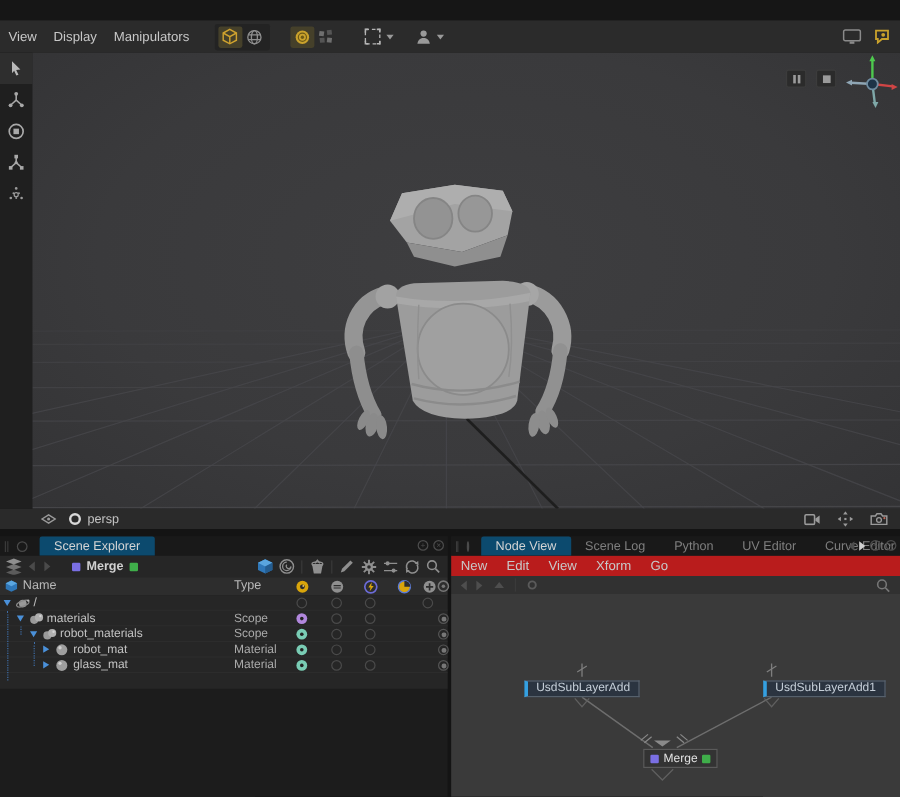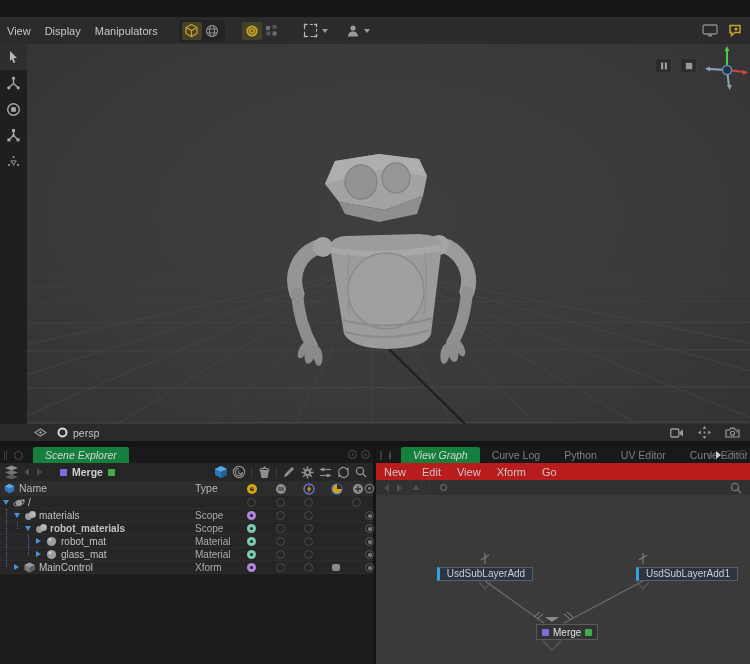--- a/index.html
+++ b/index.html
@@ -38,21 +38,21 @@
   .hsplit { position:absolute; left:0; top:441px; width:750px; height:6px; background:#141414; }
 
   
   .bottom { position:absolute; left:0; top:447px; width:750px; height:217px; display:flex; }
   .sepanel { position:relative; width:373px; height:217px; background:#1c1c1c; }
   .vsplit { width:3px; height:217px; background:#141414; }
   .ngpanel { position:relative; width:374px; height:217px; background:#1c1c1c; }
 
   .ptabs { position:relative; height:16px; background:#191919; display:flex; align-items:flex-end; }
   .ptab { font-size:10.5px; padding:2px 12px 2px 12px; color:#7f7f7f; white-space:nowrap; }
-  .ptab.active { background:#15803d; color:#d4d4d4; border-radius:2px 2px 0 0;font-style:italic; }
+  .ptab.active { background:#0c4a6e; color:#d4d4d4; border-radius:2px 2px 0 0; }
   .tabctl { position:absolute; right:3px; top:3px; display:flex; gap:4px; align-items:center; }
   .cring { width:9px; height:9px; border:1.5px solid #4d4d4d; border-radius:50%; position:relative; }
   .cring span{ position:absolute; left:50%; top:50%; transform:translate(-50%,-52%); font-size:7px; color:#4d4d4d; line-height:1; }
   .navarrow { width:0; height:0; border-top:4px solid transparent; border-bottom:4px solid transparent; }
   .navarrow.l { border-right:5px solid #4d4d4d; }
   .navarrow.r { border-left:5px solid #d0d0d0; }
 
   
   .setb { height:18px; background:#262626; display:flex; align-items:center; font-size:10.5px; }
   .setb .sw { width:7px; height:7px; border-radius:1px; }
@@ -534,21 +534,21 @@
           </div>
           <div class="serow" style="top: 26px;">
             <div class="tri-d" style="left:25px;"></div>
             <span style="position:absolute;left:35px;top:1px;">
               <svg width="13" height="11" viewBox="0 0 13 11">
                 <circle cx="4.5" cy="6.5" r="3.4" fill="#9a9a9a"></circle>
                 <circle cx="8.5" cy="4.5" r="3.4" fill="#b0b0b0"></circle>
                 <circle cx="9.6" cy="3.4" r="1" fill="#d5d5d5"></circle>
               </svg>
             </span>
-            <span class="nm" style="left:50px;font-weight:bold;">robot_materials</span>
+            <span class="nm" style="left:50px;">robot_materials</span>
             <span class="tp">Scope</span>
             <div class="celldot teal" style="left:247px;"></div>
             <div class="celldot ring" style="left:276px;"></div>
             <div class="celldot ring" style="left:304px;"></div>
             <div class="celldot tgt" style="left:365px;"></div>
           </div>
           <div class="serow" style="top: 39px;">
             <div class="tri-r" style="left:36px;"></div>
             <span style="position:absolute;left:46px;top:1px;">
               <svg width="11" height="11" viewBox="0 0 11 11">
@@ -571,52 +571,35 @@
                 <circle cx="4" cy="3.8" r="1.4" fill="#cfcfcf"></circle>
               </svg>
             </span>
             <span class="nm" style="left:61px;">glass_mat</span>
             <span class="tp">Material</span>
             <div class="celldot teal" style="left:247px;"></div>
             <div class="celldot ring" style="left:276px;"></div>
             <div class="celldot ring" style="left:304px;"></div>
             <div class="celldot tgt" style="left:365px;"></div>
           </div>
-          <div class="serow" style="top: 65px;">
-            <div class="tri-r" style="left:14px;"></div>
-            <span style="position:absolute;left:24px;top:1px;">
-              <svg width="11" height="11" viewBox="0 0 11 11">
-                <polygon points="5.5,0.5 10.5,3 10.5,8 5.5,10.5 0.5,8 0.5,3" fill="#7d7d7d"></polygon>
-                <polygon points="5.5,0.5 10.5,3 5.5,5.5 0.5,3" fill="#9a9a9a"></polygon>
-                <polygon points="5.5,5.5 10.5,3 10.5,8 5.5,10.5" fill="#5f5f5f"></polygon>
-              </svg>
-            </span>
-            <span class="nm" style="left:39px;">MainControl</span>
-            <span class="tp">Xform</span>
-            <div class="celldot purple" style="left:247px;"></div>
-            <div class="celldot ring" style="left:276px;"></div>
-            <div class="celldot ring" style="left:304px;"></div>
-            <div style="position:absolute;left:332px;top:3px;width:8px;height:7px;border-radius:2px;background:#8a8a8a;"></div>
-            <div class="celldot tgt" style="left:365px;"></div>
-          </div>
           <div class="guide" style="left: 6px; top: 13px; height: 58px;"></div>
           <div class="guide" style="left: 17px; top: 26px; height: 7px;"></div>
           <div class="guide" style="left: 28px; top: 39px; height: 20px;"></div>
         </div>
     </div>
 
     <div class="vsplit"></div>
 
     <div class="ngpanel">
       <div class="ptabs">
         <div class="grip"></div>
         <div class="tabgear"></div>
         <div id="ngtabs" style="display:flex;">
-            <div class="ptab active">View Graph</div>
-            <div class="ptab">Curve Log</div>
+            <div class="ptab active">Node View</div>
+            <div class="ptab">Scene Log</div>
             <div class="ptab">Python</div>
             <div class="ptab">UV Editor</div>
             <div class="ptab">Curve Editor</div>
           </div>
         <div class="tabctl">
           <div class="navarrow l"></div>
           <div class="navarrow r"></div>
           <div class="cring">
               <span>+</span>
             </div>

